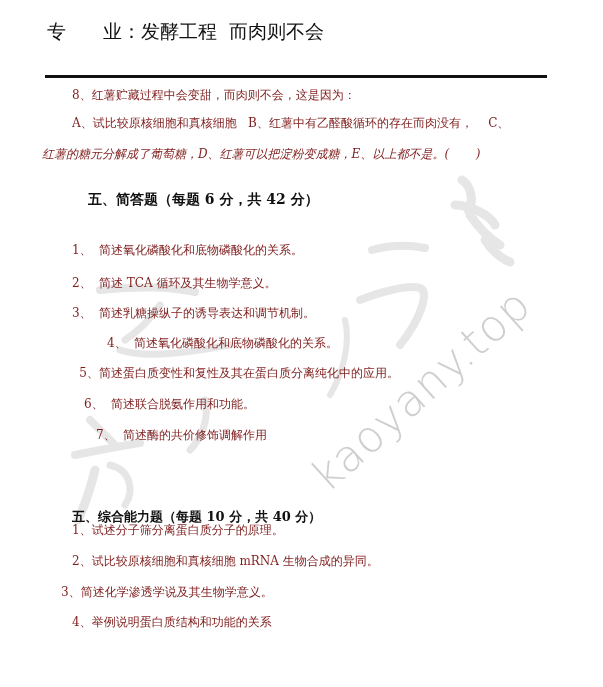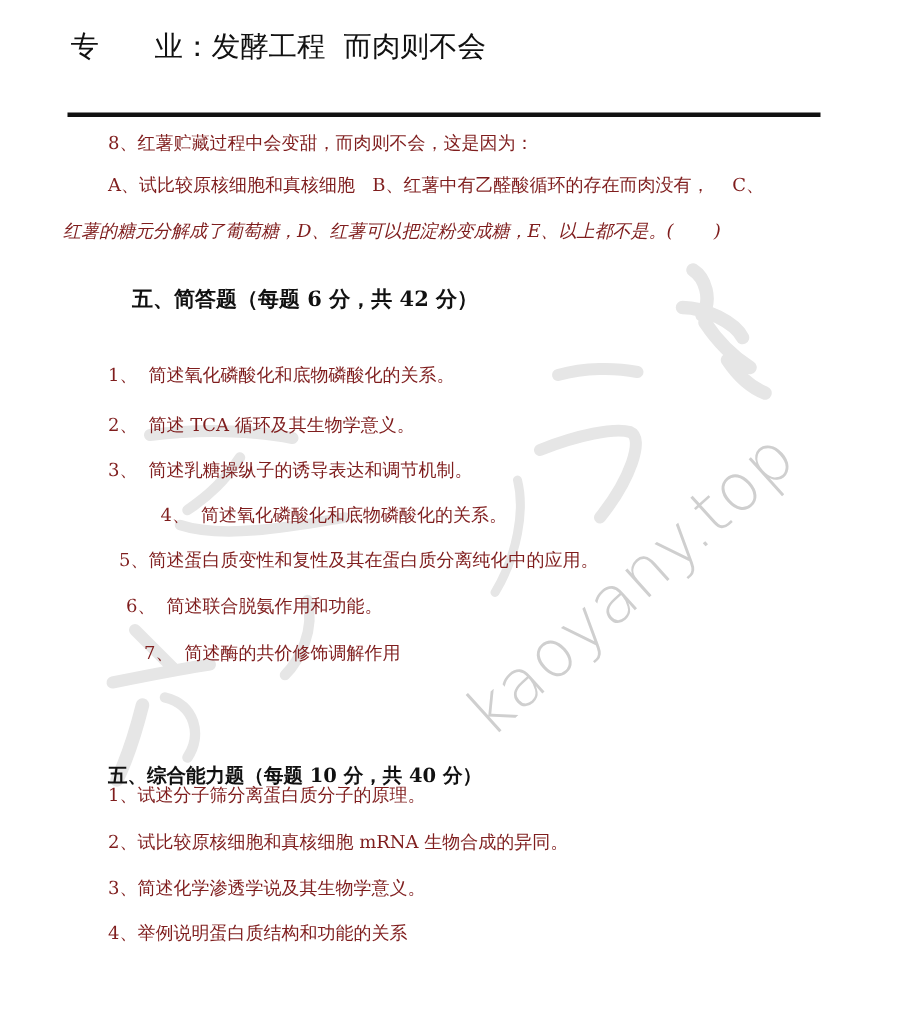--- a/index.html
+++ b/index.html
@@ -72,15 +72,15 @@
   <div class="line" style="left:72px; top:305px;"><span class="num" style="width:27px">3、</span><span>简述乳糖操纵子的诱导表达和调节机制。</span></div>
   <div class="line" style="left:72px; top:335px;margin-left:35px;"><span class="num" style="width:27px">4、</span><span>简述氧化磷酸化和底物磷酸化的关系。</span></div>
   <div class="line" style="left:72px; top:365px;text-align:right;"><span class="num" style="width:27px">5、</span><span>简述蛋白质变性和复性及其在蛋白质分离纯化中的应用。</span></div>
   <div class="line" style="left:84px; top:396px;"><span class="num" style="width:27px">6、</span><span>简述联合脱氨作用和功能。</span></div>
   <div class="line" style="left:84px; top:427px;margin-left:12px;"><span class="num" style="width:27px">7、</span><span>简述酶的共价修饰调解作用</span></div>
 
   <div class="sec-title" style="left:72px; top:480px; font-size:13px;margin-top:28px;">五、综合能力题（每题 10 分，共 40 分）</div>
 
   <div class="line" style="left:72px; top:522px;"><span class="num">1、</span><span>试述分子筛分离蛋白质分子的原理。</span></div>
   <div class="line" style="left:72px; top:553px;"><span class="num">2、</span><span>试比较原核细胞和真核细胞 mRNA 生物合成的异同。</span></div>
-  <div class="line" style="left:72px; top:584px;"><span class="num">3、</span><span>简述化学渗透学说及其生物学意义。</span></div>
+  <div class="line" style="left:61px; top:584px;"><span class="num">3、</span><span>简述化学渗透学说及其生物学意义。</span></div>
   <div class="line" style="left:72px; top:614px;"><span class="num">4、</span><span>举例说明蛋白质结构和功能的关系</span></div>
 </div>
 
 </body></html>

